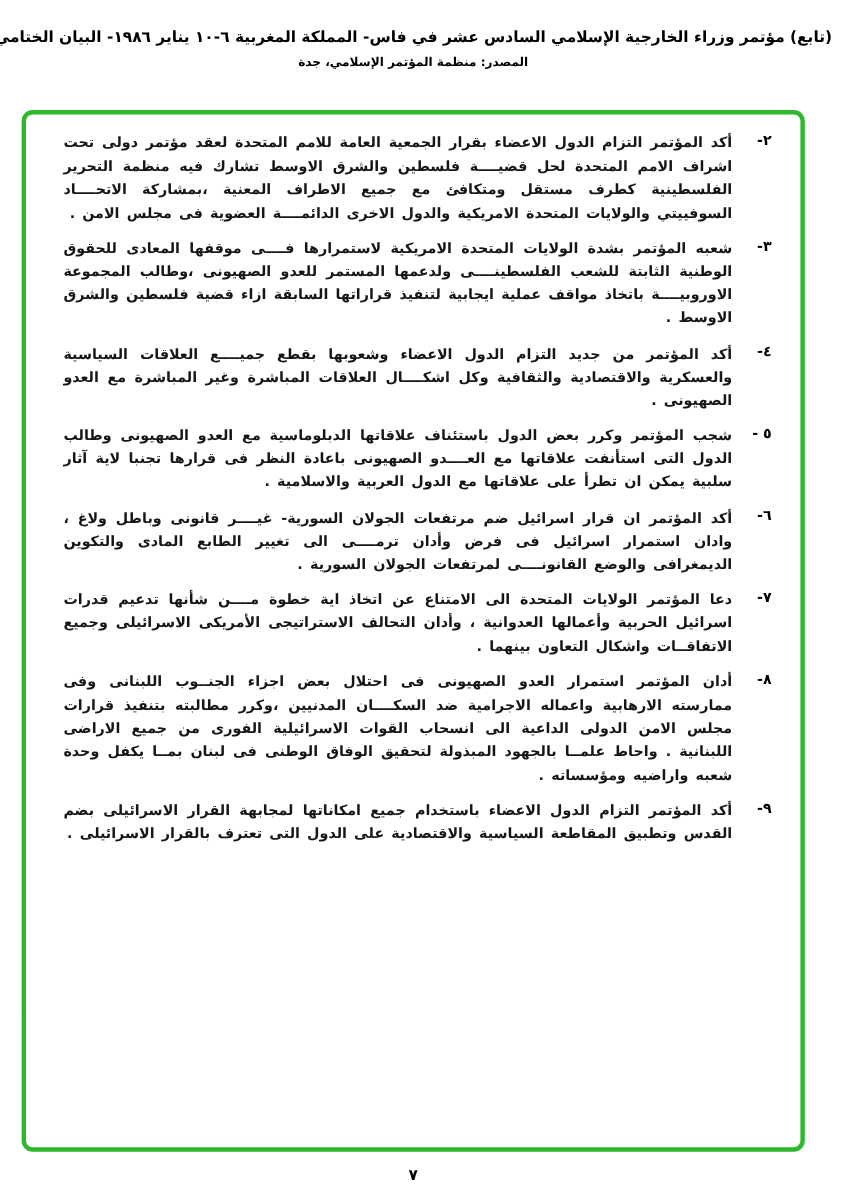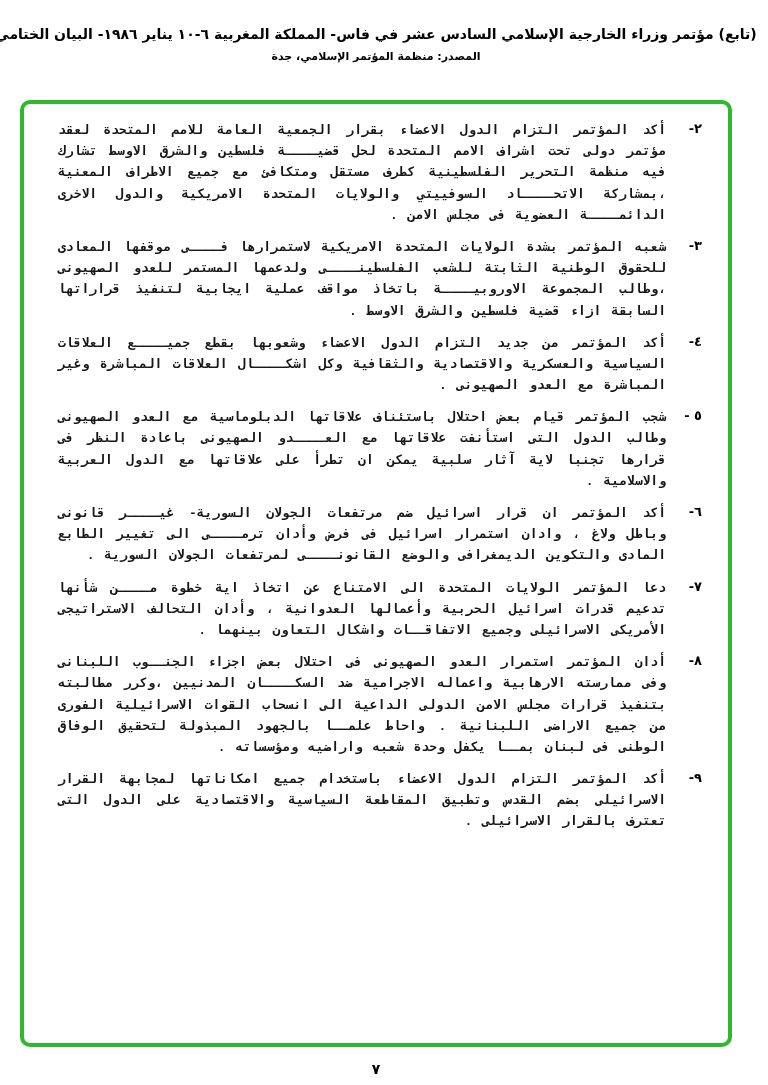--- a/index.html
+++ b/index.html
@@ -67,21 +67,20 @@
     white-space: nowrap;
   }
   .item-text {
     flex: 1;
     font-size: 13px;
     font-weight: bold;
     line-height: 1.63;
     text-align: justify;
     color: #161616;
     word-spacing: 2px;
-    font-family: Liberation Mono, monospace;
   }
   .page-number {
     position: absolute;
     bottom: 8px;
     left: 0;
     right: 0;
     text-align: center;
     font-size: 14px;
     font-weight: bold;
     color: #000000;
@@ -109,21 +108,21 @@
       <div class="item-text">شعبه المؤتمر بشدة الولايات المتحدة الامريكية لاستمرارها فــــى موقفها المعادى للحقوق الوطنية الثابتة للشعب الفلسطينــــى ولدعمها المستمر للعدو الصهيونى ،وطالب المجموعة الاوروبيــــة باتخاذ مواقف عملية ايجابية لتنفيذ قراراتها السابقة ازاء قضية فلسطين والشرق الاوسط .</div>
     </div>
 
     <div class="item">
       <div class="item-number">٤-</div>
       <div class="item-text">أكد المؤتمر من جديد التزام الدول الاعضاء وشعوبها بقطع جميــــع العلاقات السياسية والعسكرية والاقتصادية والثقافية وكل اشكــــال العلاقات المباشرة وغير المباشرة مع العدو الصهيونى .</div>
     </div>
 
     <div class="item">
       <div class="item-number">٥ -</div>
-      <div class="item-text">شجب المؤتمر قيام بعض احتلال باستئناف علاقاتها الدبلوماسية مع العدو الصهيونى وطالب الدول التى استأنفت علاقاتها مع العــــدو الصهيونى باعادة النظر فى قرارها تجنبا لاية آثار سلبية يمكن ان تطرأ على علاقاتها مع الدول العربية والاسلامية .</div>
+      <div class="item-text">شجب المؤتمر وكرر بعض الدول باستئناف علاقاتها الدبلوماسية مع العدو الصهيونى وطالب الدول التى استأنفت علاقاتها مع العــــدو الصهيونى باعادة النظر فى قرارها تجنبا لاية آثار سلبية يمكن ان تطرأ على علاقاتها مع الدول العربية والاسلامية .</div>
     </div>
 
     <div class="item">
       <div class="item-number">٦-</div>
       <div class="item-text">أكد المؤتمر ان قرار اسرائيل ضم مرتفعات الجولان السورية- غيــــر قانونى وباطل ولاغ ، وادان استمرار اسرائيل فى فرض وأدان ترمــــى الى تغيير الطابع المادى والتكوين الديمغرافى والوضع القانونــــى لمرتفعات الجولان السورية .</div>
     </div>
 
     <div class="item">
       <div class="item-number">٧-</div>
       <div class="item-text">دعا المؤتمر الولايات المتحدة الى الامتناع عن اتخاذ اية خطوة مــــن شأنها تدعيم قدرات اسرائيل الحربية وأعمالها العدوانية ، وأدان التحالف الاستراتيجى الأمريكى الاسرائيلى وجميع الاتفاقــات واشكال التعاون بينهما .</div>

